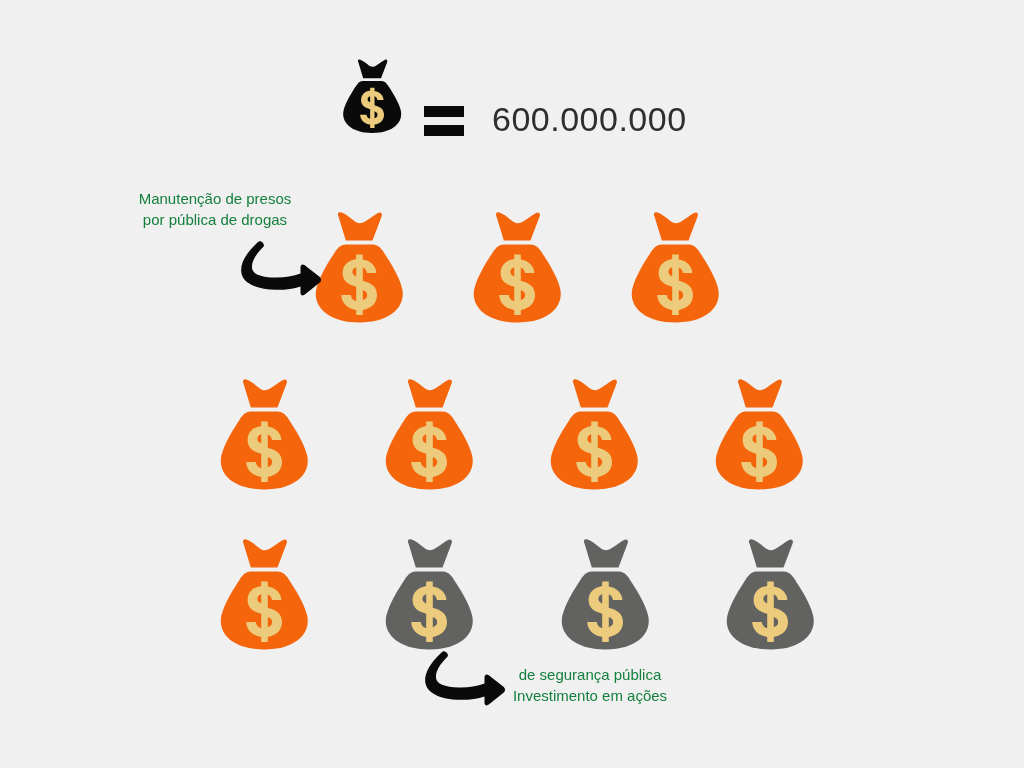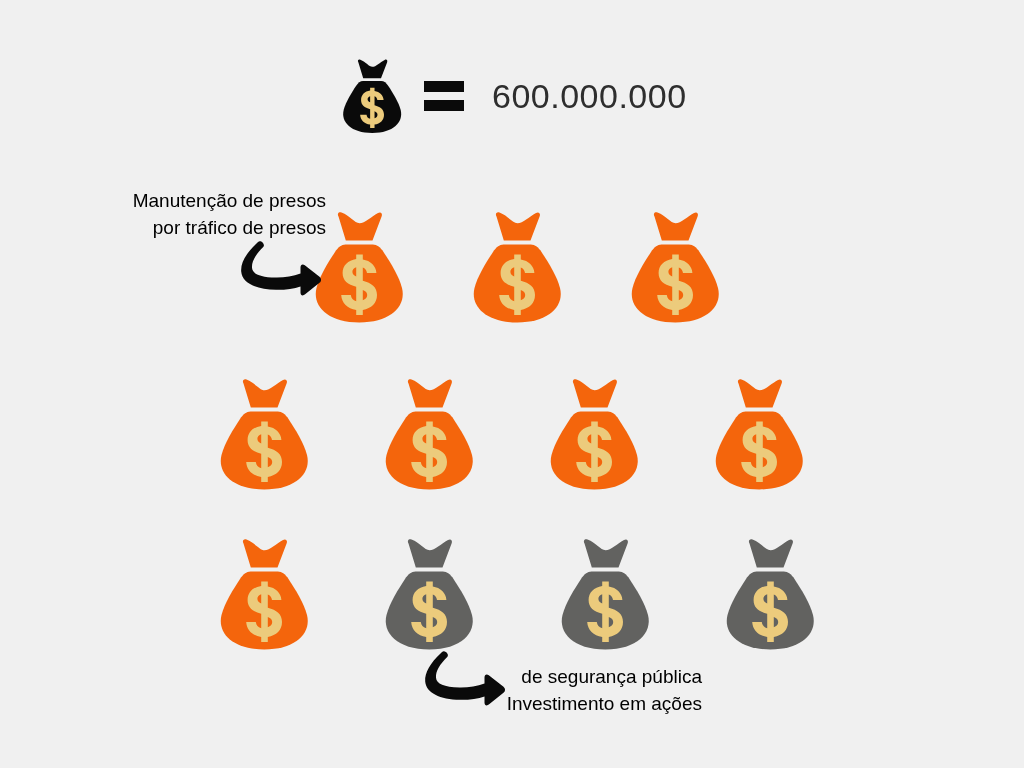--- a/index.html
+++ b/index.html
@@ -19,21 +19,21 @@
     position: absolute;
     inset: 0;
   }
 
   
   .legend {
     position: absolute;
     left: 340px;
     top: 56px;
     display: flex;
-    align-items: center;
+    align-items: flex-end;
     gap: 0;
   }
   .legend-bag {
     width: 64px;
     height: 80px;
   }
   .equals {
     margin-left: 20px;
     display: flex;
     flex-direction: column;
@@ -59,24 +59,24 @@
   
   .bag {
     position: absolute;
     width: 96px;
     height: 118px;
   }
 
   
   .label {
     position: absolute;
-    font-size: 19px;
+    font-size: 15px;
     line-height: 1.42;
-    color: #000000;
-    text-align: right;
+    color: #15803d;
+    text-align: center;
     white-space: nowrap;
   }
   .label-top {
     left: 104px;
     top: 188px;
     width: 222px;
   }
   .label-bottom {
     left: 478px;
     top: 664px;
@@ -174,21 +174,21 @@
       </svg>
       <svg class="bag" viewBox="0 0 96 118" aria-hidden="true" style="left: 722px; top: 535px;">
         <path d="M27.5 8.5 C26 6 27.5 3.5 30.5 4.6 C39 7.8 43.5 15.2 48.5 15.2 C54 15.2 60 8.6 67 4.9 C70 3.3 71.8 5.6 70.6 8.6 L61.5 32.5 L34.8 32.5 Z" fill="#626260"></path>
         <path d="M34.5 36.5 L61.8 36.5 C66 36.5 69.5 39.4 72.5 44 C79 54 88 68 91 80 C95.5 98 80 114.5 48.3 114.5 C16.6 114.5 1 98 5.5 80 C8.5 68 17.5 54 24 44 C27 39.4 30.4 36.5 34.5 36.5 Z" fill="#626260"></path>
         <path d="M45.2 46.5 h6.6 v5.1 c7.8 1.2 13.1 6.4 13.6 13.3 h-9.4 c-0.5 -2.8 -1.9 -4.6 -4.2 -5.5 v13.4 c8.8 2.3 14.2 6.2 14.2 14.3 c0 8 -5.6 13.6 -14.2 14.8 v5.2 h-6.6 v-5.2 c-8.8 -1.2 -14.5 -6.8 -15 -14.9 h9.6 c0.5 3.3 2.1 5.3 5.4 6.2 v-14.4 c-8.4 -2.3 -13.6 -6 -13.6 -13.8 c0 -7.6 5.4 -12.9 13.6 -14.1 Z M45.2 59.2 c-2.4 0.8 -3.8 2.4 -3.8 4.6 c0 2.2 1.2 3.6 3.8 4.7 Z M51.8 92.3 c2.8 -0.9 4.4 -2.7 4.4 -5.2 c0 -2.4 -1.4 -3.9 -4.4 -5.1 Z" fill="#eccb7c"></path>
       </svg>
     </div>
 
   <div class="label label-top">
     <div>Manutenção de presos</div>
-    <div>por tráfico de presos</div>
+    <div>por pública de drogas</div>
   </div>
 
   <svg class="arrow arrow-top" viewBox="0 0 86 62" aria-hidden="true">
     <path d="M20.5 3.5 C10.5 13 4.5 22.5 5.2 31.5 C6.1 43 20 49.5 40 49.8 C50 49.9 58 48.6 64.5 46.4 L64.5 52.5 C64.5 55.2 66.6 56.3 68.8 54.6 L83.5 42.8 C85.6 41.1 85.6 38.3 83.5 36.7 L68.8 25.3 C66.6 23.6 64.5 24.7 64.5 27.4 L64.5 33.6 C57 36.2 48 37.8 39.5 37.6 C24 37.2 16.5 33.8 16 27.8 C15.5 21.5 19.8 14.3 27.2 7.1 C29.3 5.0 26.5 1.2 23.8 1.2 C22.6 1.2 21.5 2.5 20.5 3.5 Z" fill="#0a0a0a"></path>
   </svg>
 
   <div class="label label-bottom">
     <div>de segurança pública</div>
     <div>Investimento em ações</div>
   </div>

